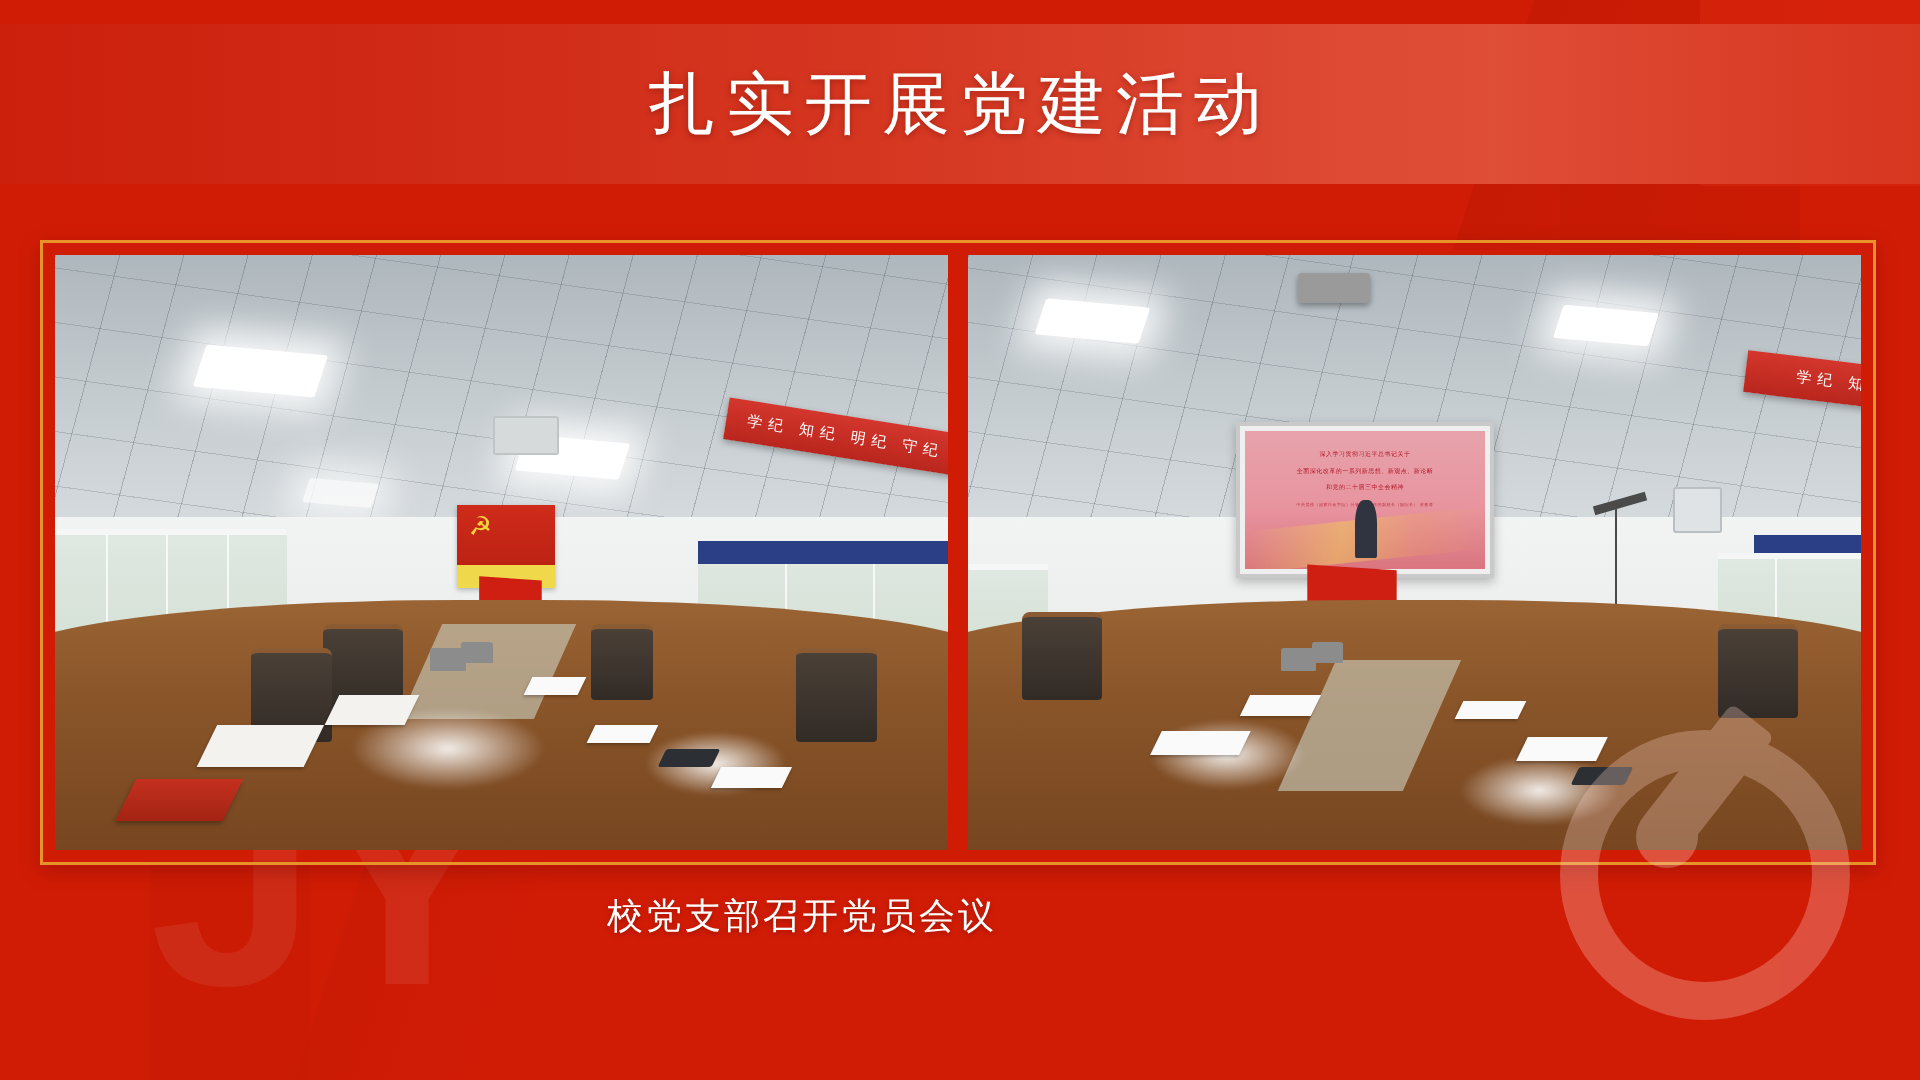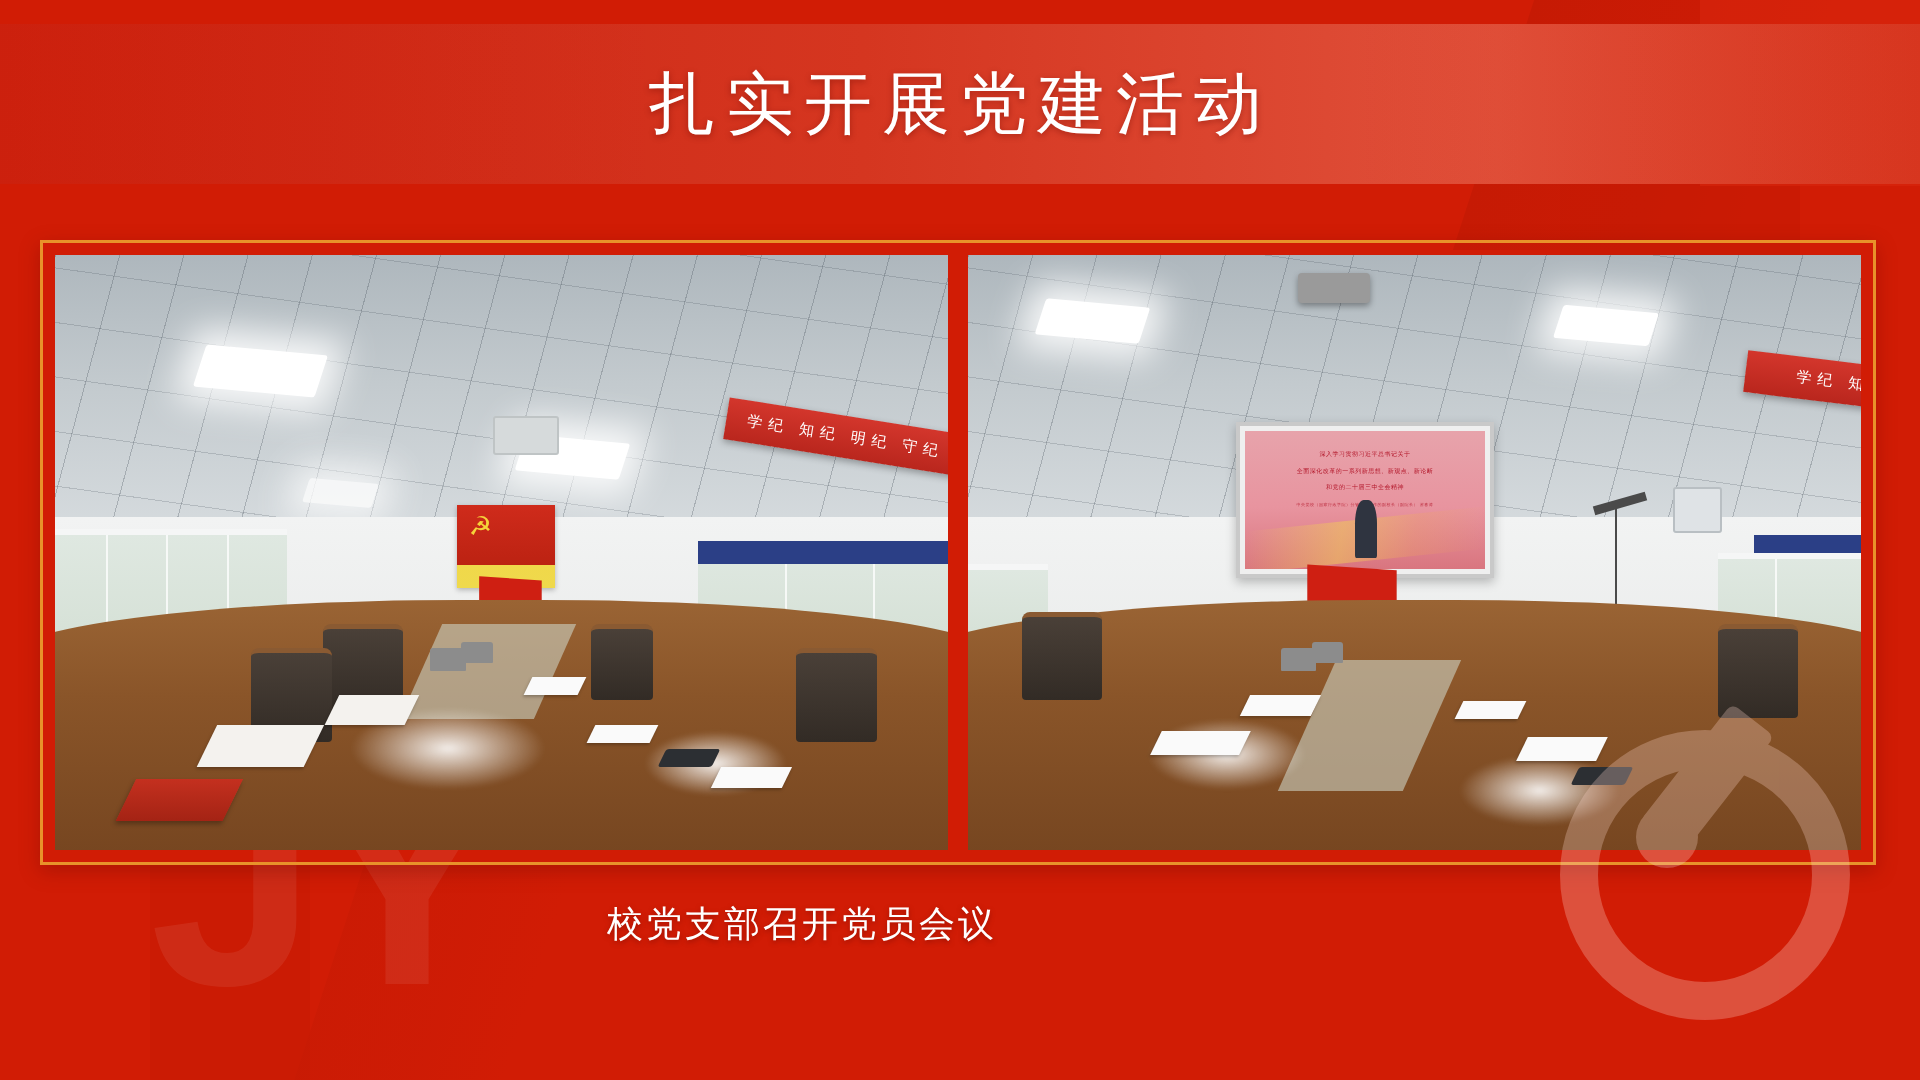--- a/index.html
+++ b/index.html
@@ -185,21 +185,20 @@
     background:linear-gradient(100deg,rgba(240,200,90,0) 0%,rgba(240,200,90,.55) 40%,rgba(240,170,90,.25) 70%,rgba(240,200,90,0) 100%);
     transform:skewY(-6deg);
   }
   .micstand{position:absolute;background:#4a4a4a;width:2px;}
 
   
   .caption{
     position:absolute;left:0;top:892px;width:1604px;
     text-align:center;color:#ffffff;font-size:36px;letter-spacing:3px;
     text-shadow:0 2px 5px rgba(110,10,0,.5);
-    margin-top:8px;
   }
 </style>
 </head>
 <body>
 
 <div class="bg-layer">
   <div class="slab-diag" style="left:1500px;top:-40px;width:300px;height:290px;"></div>
   <div class="slab" style="left:1560px;top:180px;width:240px;height:420px;opacity:.55;"></div>
   <div class="slab-light" style="left:1700px;top:0;width:220px;height:186px;opacity:.6;"></div>
   <div class="slab" style="left:150px;top:860px;width:160px;height:220px;opacity:.5;"></div>

